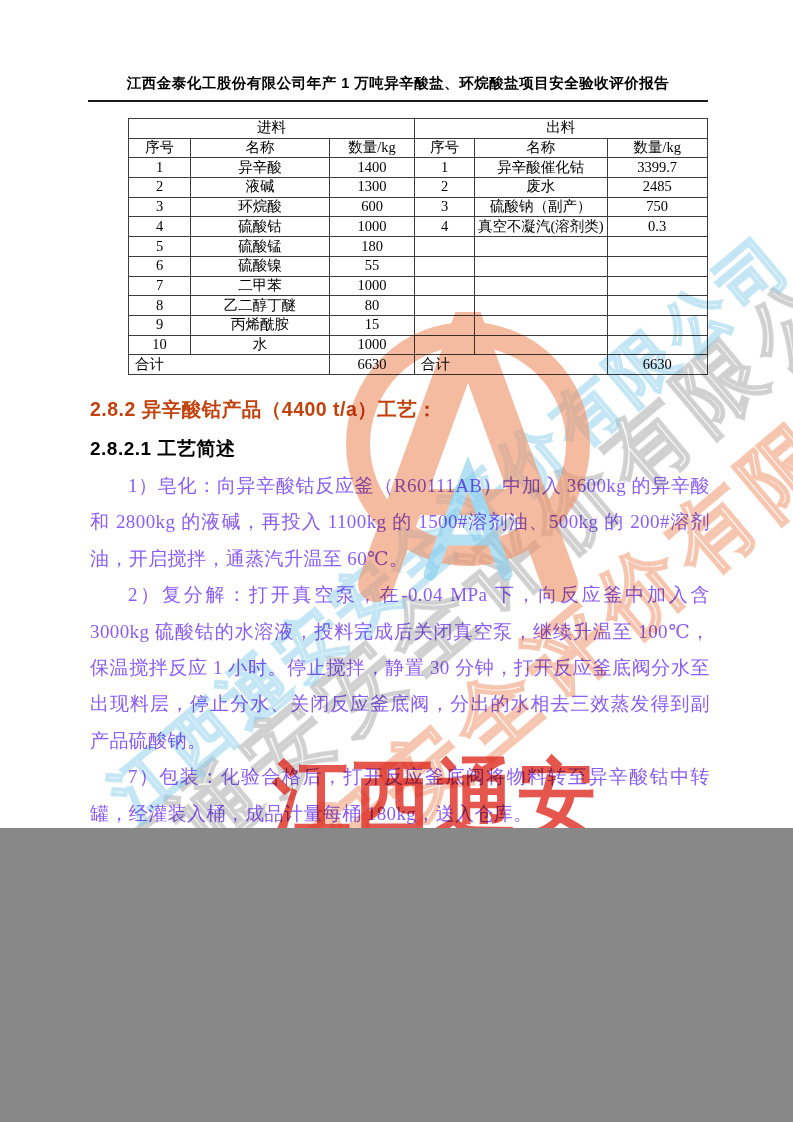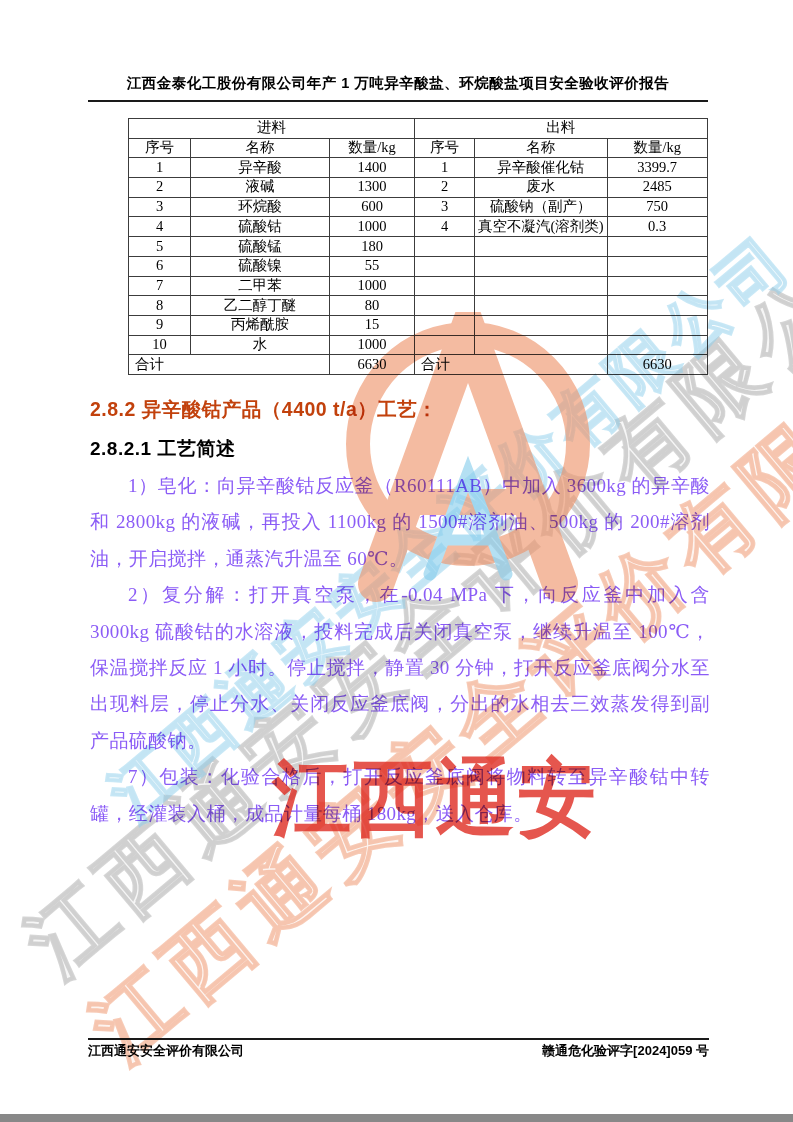--- a/index.html
+++ b/index.html
@@ -1,17 +1,17 @@
 <!DOCTYPE html>
 <html><head>
 <meta charset="utf-8">
 <style>
   html,body { margin:0; padding:0; background:#888; }
   .page {
-    position:relative; width:793px; height:1114px; margin:0 auto;
+    position:relative; width:793px; height:828px; margin:0 auto;
     background:#ffffff; overflow:hidden;
     font-family:"Liberation Serif","DejaVu Serif",serif;
     color:#111;
   }
   .content { position:relative; z-index:2; }
 
   
   .doc-header { padding-top:74px; margin:0 85px 0 88px; border-bottom:2px solid #1a1a1a; }
   .doc-title {
     text-align:center; font-family:"Liberation Sans","DejaVu Sans",sans-serif;

